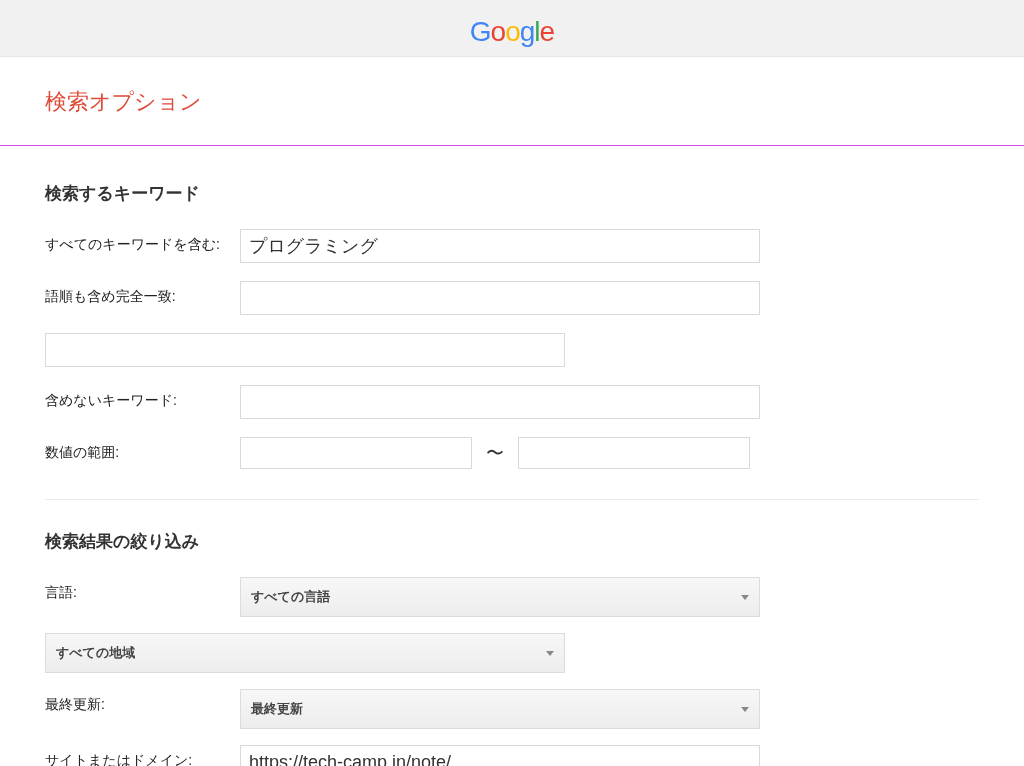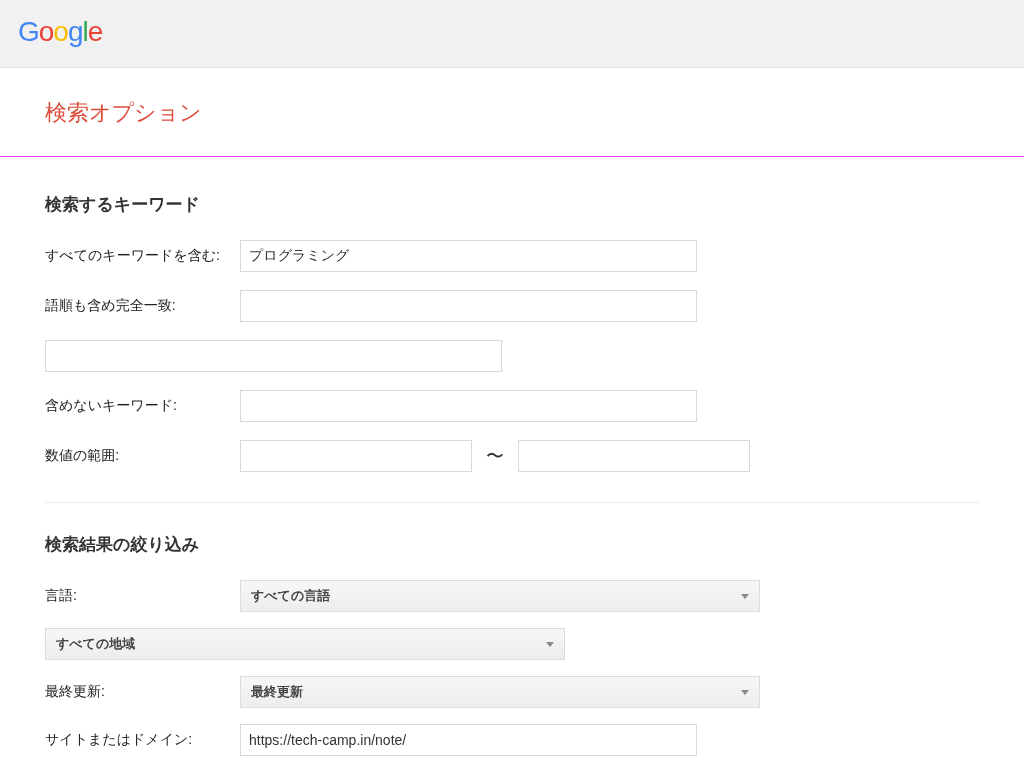--- a/index.html
+++ b/index.html
@@ -7,22 +7,23 @@
       padding: 0;
       box-sizing: border-box;
     }
     body {
       font-family: Arial, "Hiragino Sans", "Hiragino Kaku Gothic ProN", Meiryo, sans-serif;
       background: #fff;
       width: 1024px;
     }
     .top-bar {
       background: #f1f1f1;
-      padding: 16px 18px 19px 18px;
+      padding: 16px 18px 8px 18px;
       border-bottom: 1px solid #e5e5e5;
+      text-align: center;
     }
     .logo {
       display: inline-block;
     }
     .logo span {
       font-size: 28px;
       font-weight: 500;
       font-family: "Product Sans", Arial, sans-serif;
       letter-spacing: -1px;
     }
@@ -63,25 +64,25 @@
       width: 195px;
       flex: 0 0 195px;
       padding-top: 7px;
       font-size: 14px;
       color: #222;
     }
     .form-row .field {
       flex: 1;
     }
     .text-input {
-      width: 457px;
+      width: 520px;
       height: 32px;
       border: 1px solid #d9d9d9;
-      padding: 10px 8px;
-      font-size: 14px;
+      padding: 16px 8px;
+      font-size: 18px;
       color: #333;
       background: #fff;
     }
 
     .range-wrap {
       display: flex;
       align-items: center;
       gap: 14px;
     }
     .range-input {
@@ -98,21 +99,21 @@
     }
 
     .section-divider {
       border: none;
       border-top: 1px solid #ebebeb;
       margin: 30px 0 30px 0;
     }
 
     .dropdown {
       width: 520px;
-      height: 32px;
+      height: 40px;
       border: 1px solid #dcdcdc;
       background: linear-gradient(#f7f7f7, #ededed);
       padding: 0 10px;
       font-size: 13px;
       font-weight: 700;
       color: #444;
       display: flex;
       align-items: center;
       justify-content: space-between;
       cursor: pointer;

